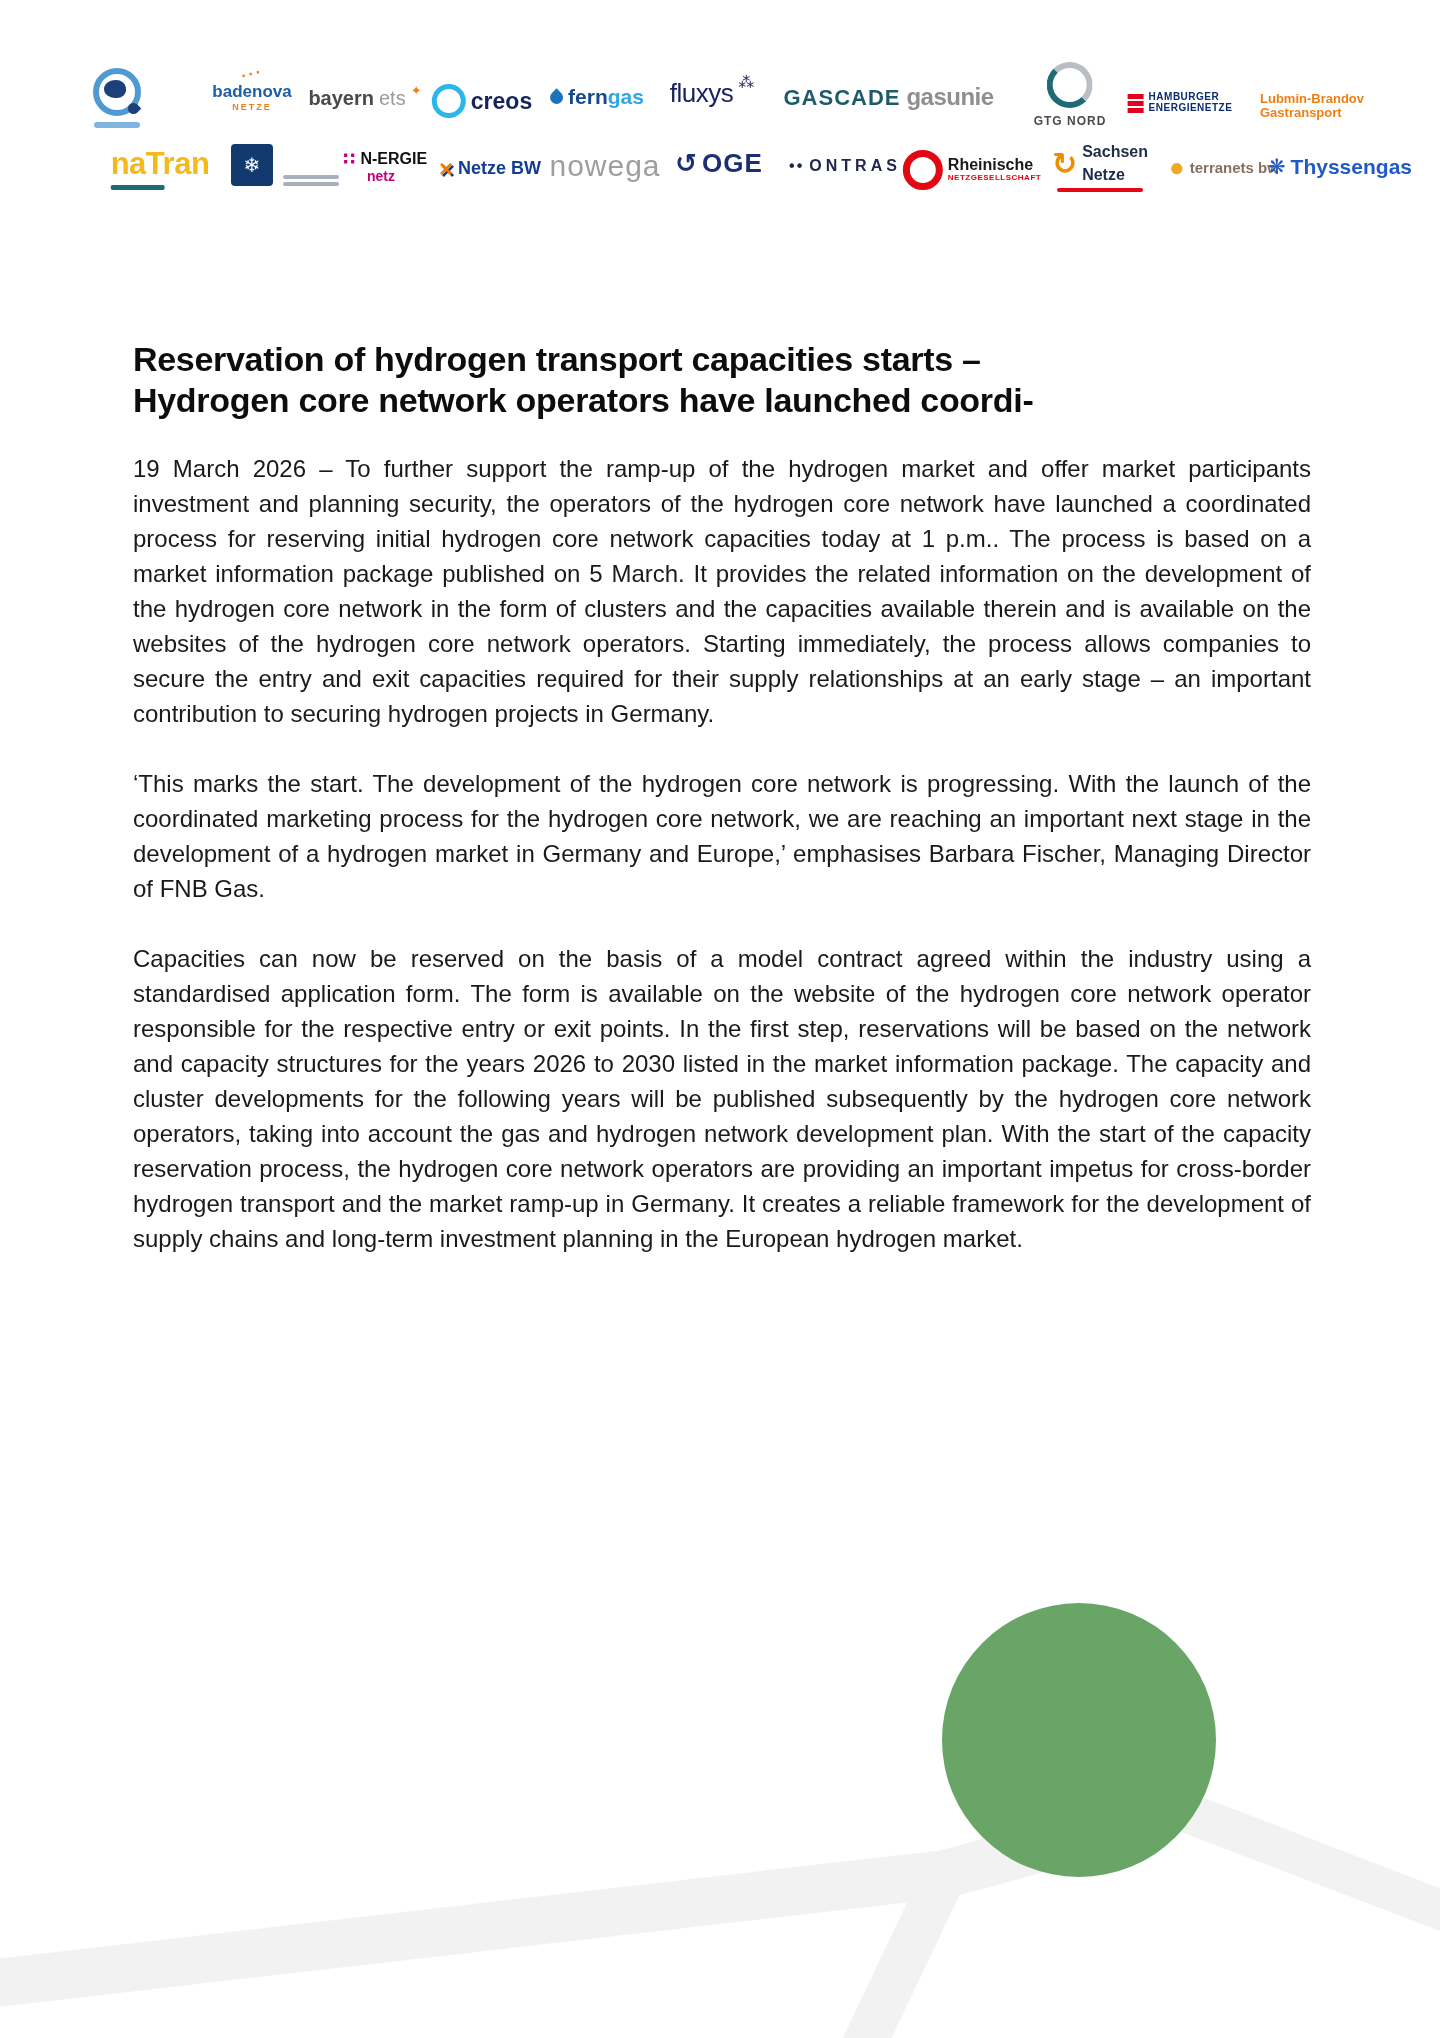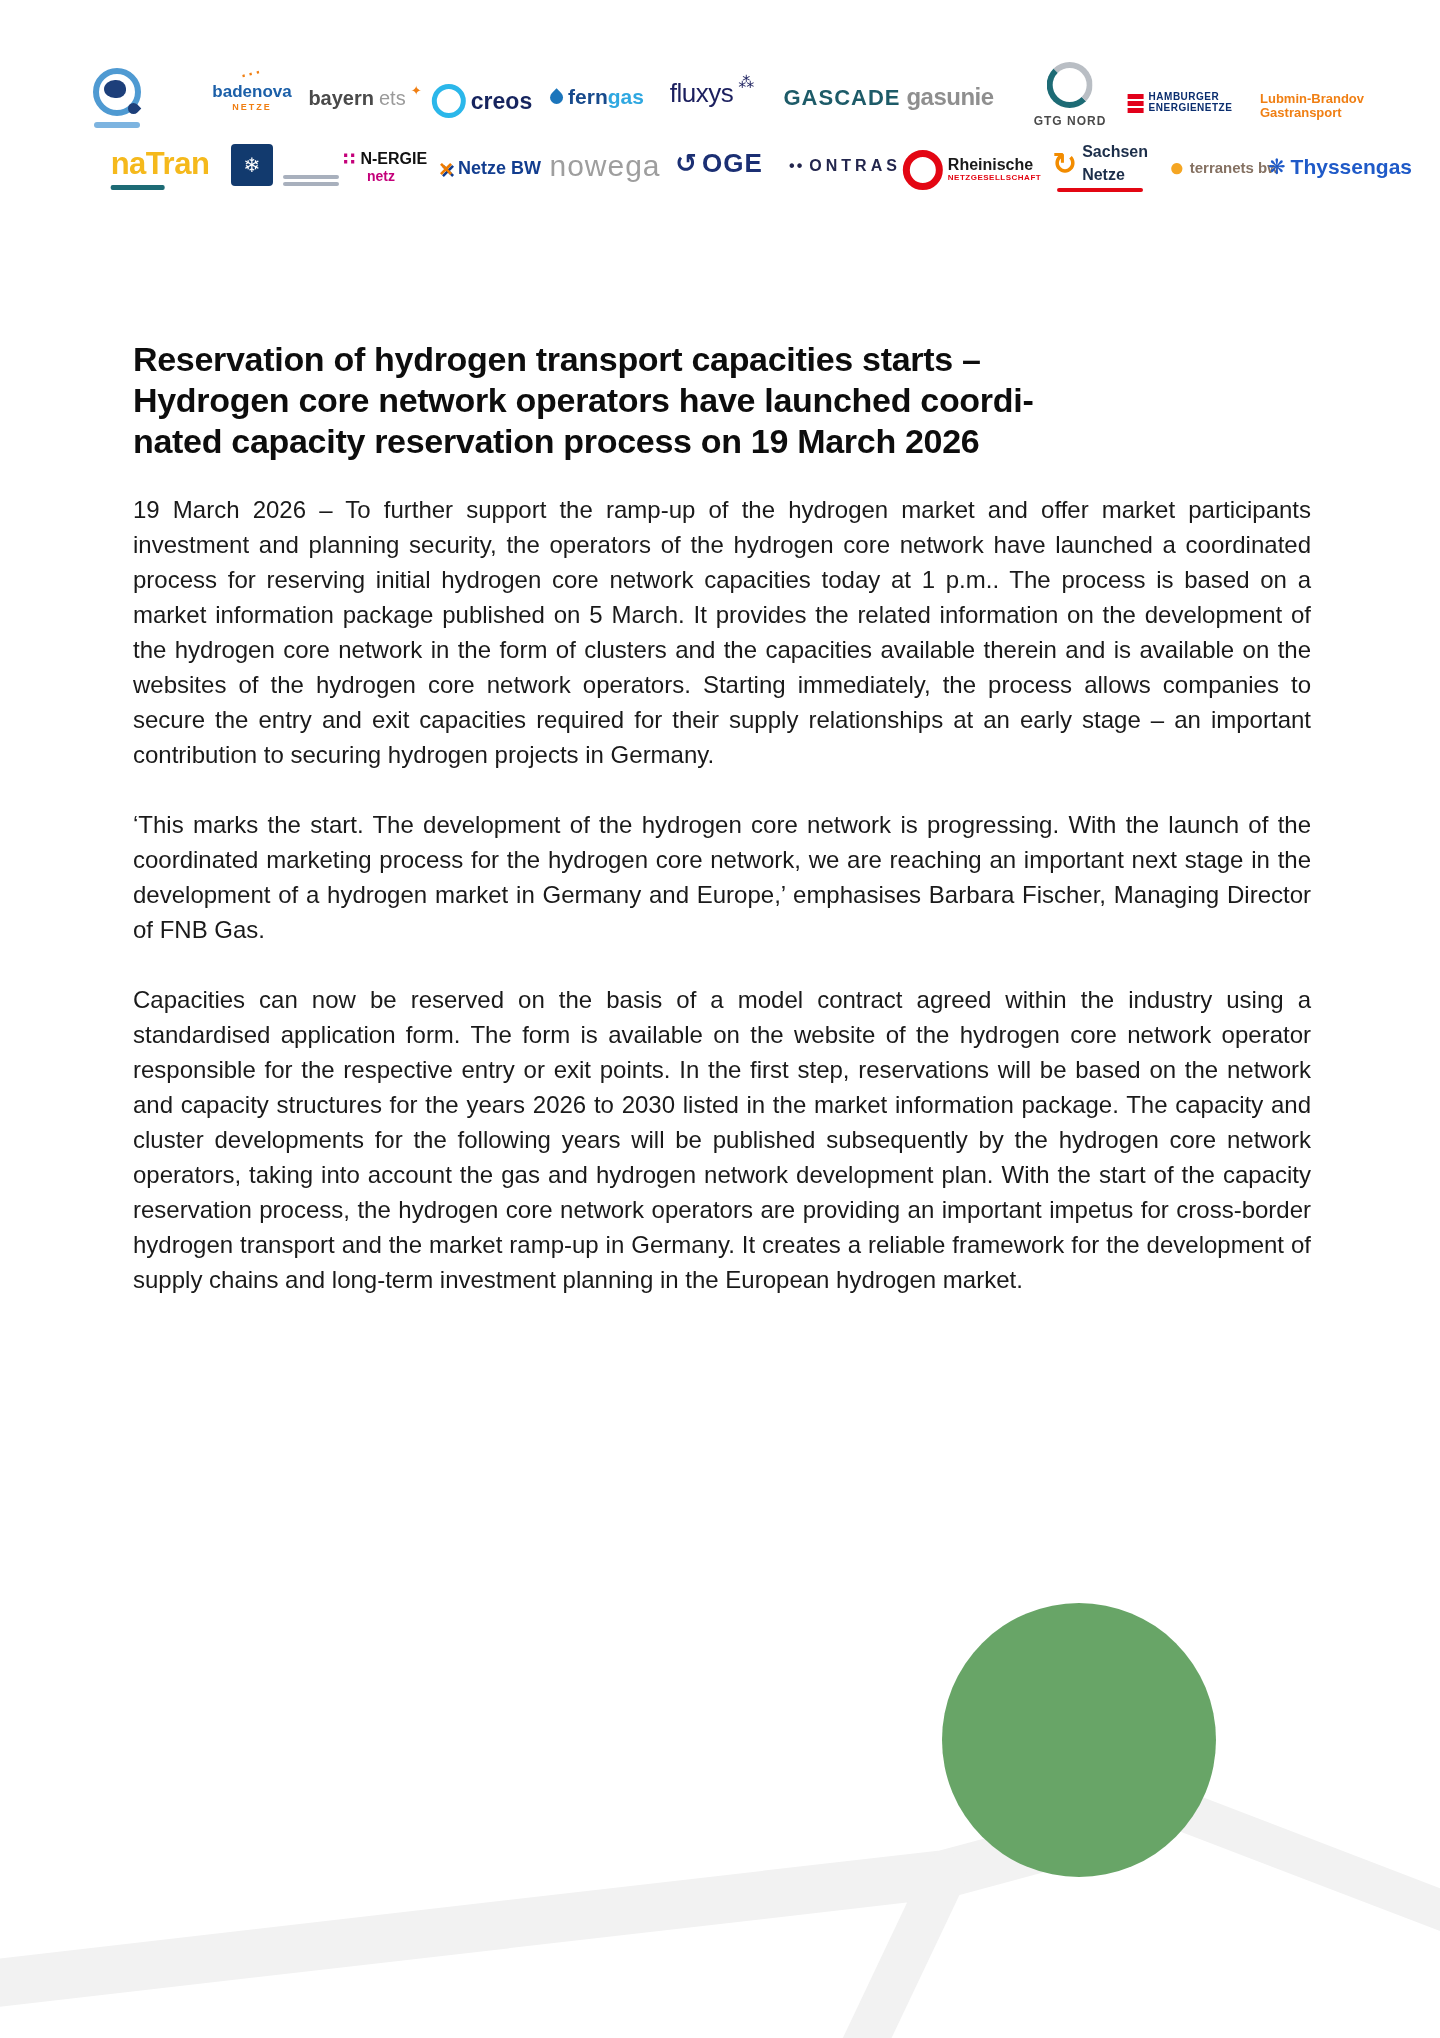--- a/index.html
+++ b/index.html
@@ -256,21 +256,21 @@
         <span class="glyph">❋</span>
         <span class="l1">Thyssengas</span>
       </span>
     </div>
 
   </header>
 
   <main class="article">
     <h1><span>Reservation of hydrogen transport capacities starts –</span><br>
         <span>Hydrogen core network operators have launched coordi-</span><br>
-        <span>nated capacity reservation process on 19 March 2026</span></h1>
+        </h1>
     <p>19 March 2026 – To further support the ramp-up of the hydrogen market and offer market participants investment and planning security, the operators of the hydrogen core network have launched a coordinated process for reserving initial hydrogen core network capacities today at 1 p.m.. The process is based on a market information package published on 5 March. It provides the related information on the development of the hydrogen core network in the form of clusters and the capacities available therein and is available on the websites of the hydrogen core network operators. Starting immediately, the process allows companies to secure the entry and exit capacities required for their supply relationships at an early stage – an important contribution to securing hydrogen projects in Germany.</p>
     <p>‘This marks the start. The development of the hydrogen core network is progressing. With the launch of the coordinated marketing process for the hydrogen core network, we are reaching an important next stage in the development of a hydrogen market in Germany and Europe,’ emphasises Barbara Fischer, Managing Director of FNB Gas.</p>
     <p>Capacities can now be reserved on the basis of a model contract agreed within the industry using a standardised application form. The form is available on the website of the hydrogen core network operator responsible for the respective entry or exit points. In the first step, reservations will be based on the network and capacity structures for the years 2026 to 2030 listed in the market information package. The capacity and cluster developments for the following years will be published subsequently by the hydrogen core network operators, taking into account the gas and hydrogen network development plan. With the start of the capacity reservation process, the hydrogen core network operators are providing an important impetus for cross-border hydrogen transport and the market ramp-up in Germany. It creates a reliable framework for the development of supply chains and long-term investment planning in the European hydrogen market.</p>
   </main>
 
   <svg class="deco" viewBox="0 0 1440 2038" xmlns="http://www.w3.org/2000/svg">
     <path d="M -30 1986 L 945 1874 L 1160 1816" fill="none" stroke="#f2f2f2" stroke-width="48" stroke-linejoin="round" stroke-linecap="round"></path>
     <path d="M 945 1874 L 852 2070" fill="none" stroke="#f2f2f2" stroke-width="44" stroke-linecap="round"></path>
     <path d="M 1180 1810 L 1480 1925" fill="none" stroke="#f2f2f2" stroke-width="40" stroke-linecap="round"></path>
     <circle cx="1079" cy="1740" r="137" fill="#68a567"></circle>

